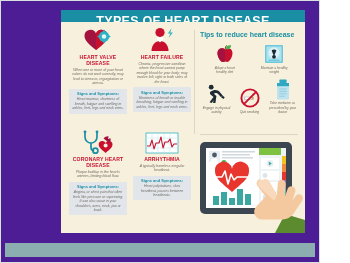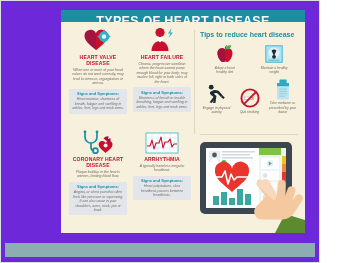--- a/index.html
+++ b/index.html
@@ -3,21 +3,21 @@
 <meta charset="utf-8">
 <style>
   html,body{margin:0;padding:0;}
   body{
     width:350px;height:263px;overflow:hidden;
     background:#ffffff;
     font-family:"Liberation Sans", sans-serif;
   }
   #slide{
     position:relative;width:320px;height:263px;
-    background:#6d28d9;
+    background:#4c1d95;
     border:1px solid #d9e0e2;
     box-sizing:border-box;
   }
   
   #footer-bar{
     position:absolute;left:4px;right:4px;bottom:5px;height:14px;
     background:#8caeb0;
   }
   
   #poster{

